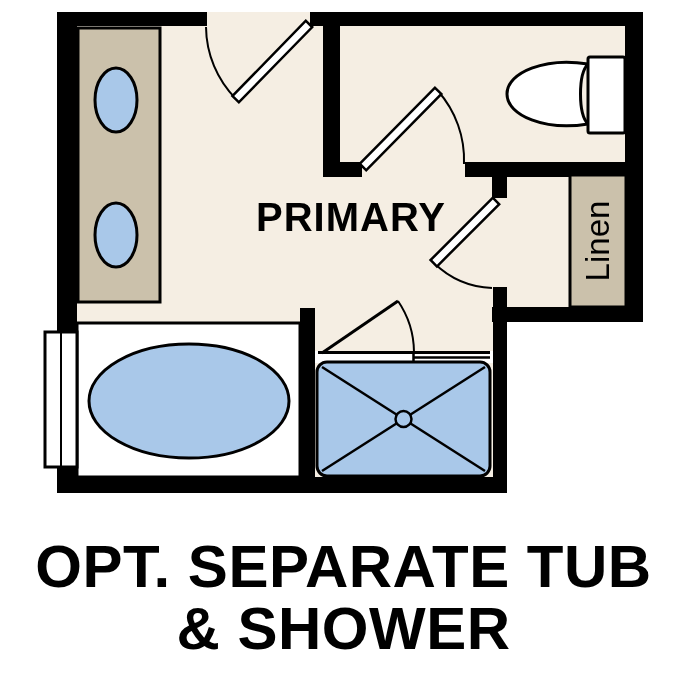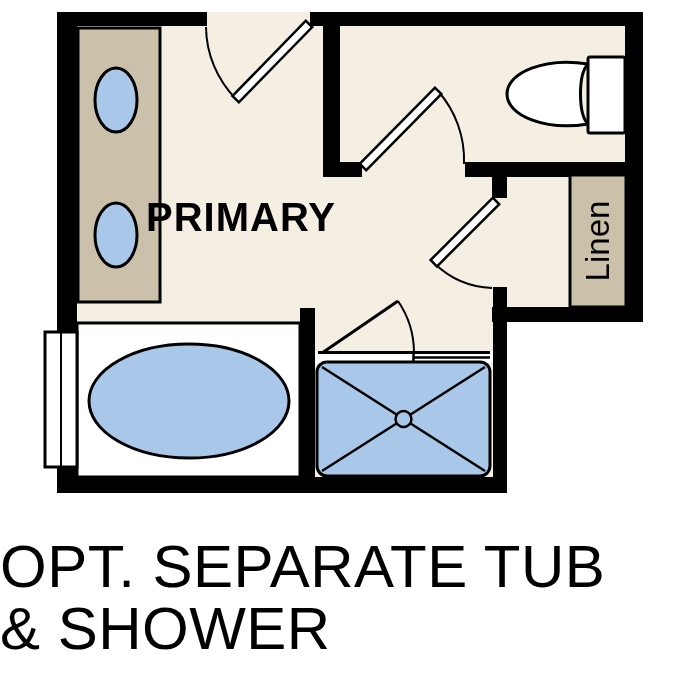--- a/index.html
+++ b/index.html
@@ -17,30 +17,30 @@
   .tanfix{fill:var(--tan);stroke:var(--wall);stroke-width:3;}
   .bluefix{fill:var(--blue);stroke:var(--wall);stroke-width:3;}
   .whitefix{fill:#fff;stroke:var(--wall);stroke-width:3;}
   .whiteband{fill:#fff;}
   .ln2{stroke:var(--wall);stroke-width:2;fill:none;}
   .ln25{stroke:var(--wall);stroke-width:2.5;fill:none;}
   .ln3{stroke:var(--wall);stroke-width:3;fill:none;}
   .leaf{fill:#fff;stroke:var(--wall);stroke-width:2.5;}
   .blue25{fill:var(--blue);stroke:var(--wall);stroke-width:2.5;}
   .room-label{
-    position:absolute;left:146px;top:192px;width:300px;text-align:left;
+    position:absolute;left:146px;top:192px;width:300px;text-align:right;
     font-weight:bold;font-size:40px;line-height:51px;letter-spacing:1px;color:var(--ink);
   }
   .linen-label{
     position:absolute;left:528px;top:221px;width:140px;height:40px;line-height:40px;
     text-align:center;font-size:33px;color:var(--ink);transform:rotate(-90deg);
   }
   .caption{
-    position:absolute;left:0;top:536px;width:687px;text-align:left;
-    font-weight:normal;font-size:60px;line-height:62px;letter-spacing:0.5px;color:var(--ink);
+    position:absolute;left:0;top:536px;width:687px;text-align:center;
+    font-weight:bold;font-size:60px;line-height:62px;letter-spacing:0.5px;color:var(--ink);
   }
 </style>
 </head>
 <body>
 
 <div class="canvas">
 
   <svg class="plan-svg" width="687" height="687" viewBox="0 0 687 687">
 
     <g>

